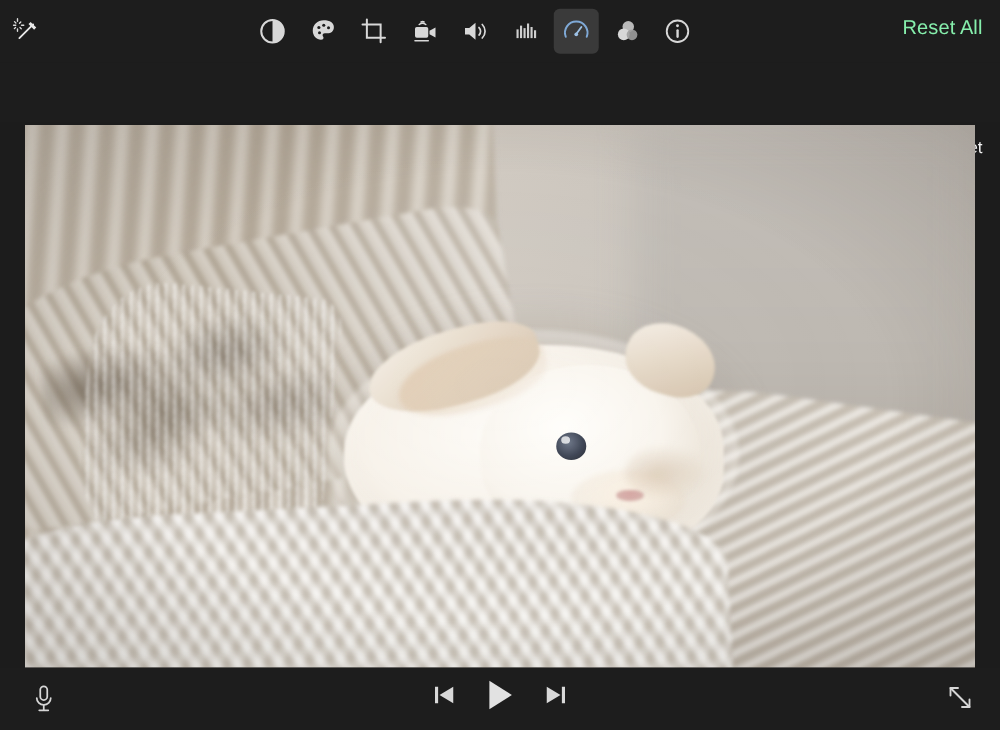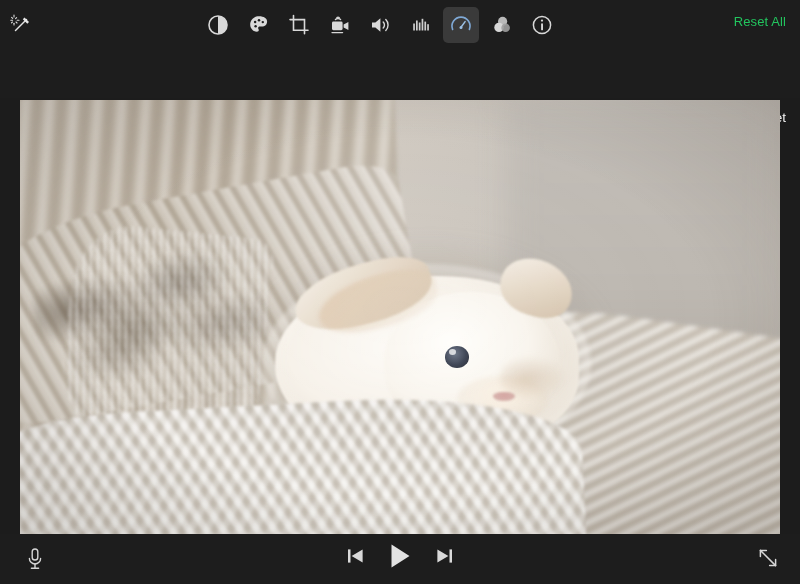--- a/index.html
+++ b/index.html
@@ -36,22 +36,22 @@
     width: 36px; height: 36px;
     display: flex; align-items: center; justify-content: center;
     border-radius: 5px;
     cursor: pointer;
   }
   .tool-icon.selected {
     background: #3a3a3a;
   }
   .reset-all {
     position: absolute; right: 14px; top: 14px;
-    color: #22c55e;
-    font-size: 13px;
+    color: #86efac;
+    font-size: 16px;
     letter-spacing: .1px;
     cursor: pointer;
   }
 
   
   .controls {
     position: absolute; left: 0; top: 50px;
     width: 800px; height: 48px;
     background: #1d1d1d;
   }

